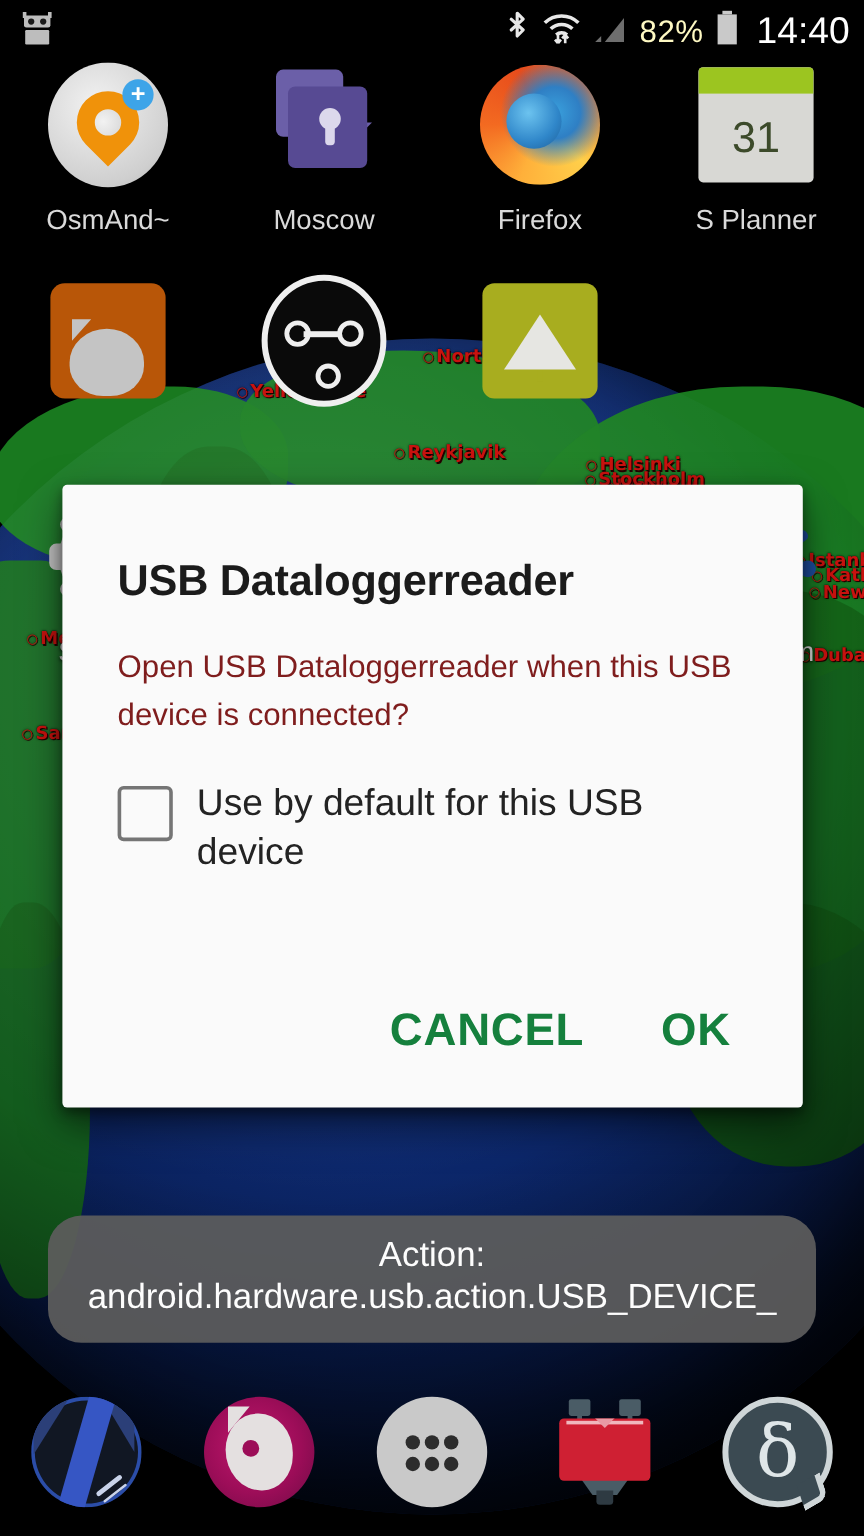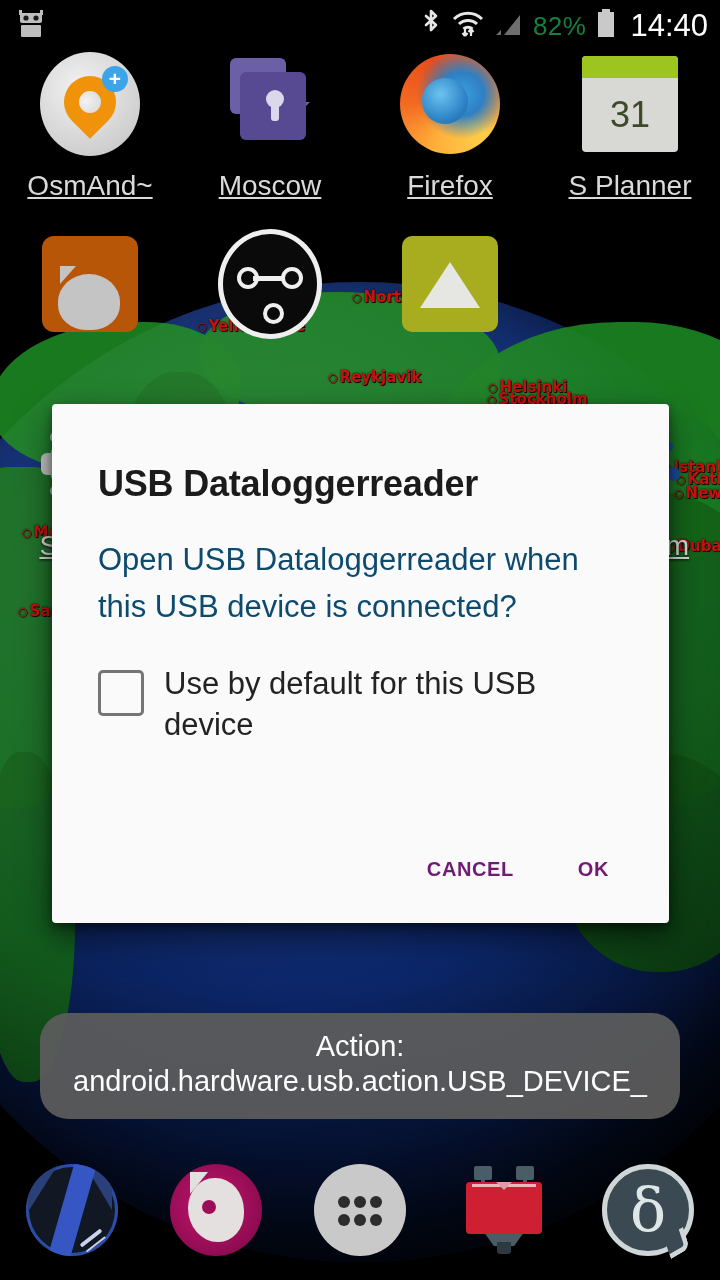--- a/index.html
+++ b/index.html
@@ -89,21 +89,21 @@
   }
   #statusbar .left-icons { display: flex; align-items: center; padding-left: 14px; }
   #statusbar .right-icons {
     margin-left: auto;
     display: flex;
     align-items: center;
     padding-right: 12px;
     gap: 9px;
   }
   .sb-text {
-    color: #15803d;
+    color: #fef9c3;
     font-family: "Liberation Sans", sans-serif;
     font-size: 26px;
     letter-spacing: .5px;
   }
   .sb-clock { font-size: 31px; color: #fff; letter-spacing: 0px; padding-left: 4px;}
 
   
   #homegrid {
     position: absolute;
     left: 0; top: 52px;
@@ -125,25 +125,24 @@
     width: 104px;
     height: 104px;
     position: relative;
     display: flex;
     align-items: center;
     justify-content: center;
   }
   .app-label {
     margin-top: 14px;
     color: #dadada;
-    font-size: 28px;
+    font-size: 23px;
     font-family: "Liberation Sans", sans-serif;
     text-shadow: 0 1px 3px rgba(0,0,0,.9);
     white-space: nowrap;
-    text-decoration: underline;
   }
 
   
   .ic-osmand {
     width: 100px; height: 104px; border-radius: 50%;
     background: radial-gradient(circle at 40% 35%, #f2f2f2, #cfcfcf 72%, #b5b5b5 100%);
     display:flex; align-items:center; justify-content:center; position:relative;
   }
   .ic-osmand .pin {
     width: 52px; height: 52px; background: #f0920a; border-radius: 50% 50% 50% 0;
@@ -415,22 +414,22 @@
   }
   #dlg-title {
     color:#1b1b1b;
     font-size: 36px;
     font-weight: bold;
     padding: 62px 46px 0 46px;
     letter-spacing: -.2px;
     line-height: 1;
   }
   #dlg-message {
-    color:#0c4a6e;
-    font-size: 31px;
+    color:#7f1d1d;
+    font-size: 26px;
     line-height: 1.52;
     padding: 34px 52px 0 46px;
   }
   #dlg-check-row {
     display:flex;
     align-items:flex-start;
     padding: 34px 46px 0 46px;
   }
   #dlg-checkbox {
     flex: 0 0 auto;
@@ -448,22 +447,22 @@
   }
   #dlg-actions {
     margin-top:auto;
     display:flex;
     justify-content:flex-end;
     align-items:center;
     padding: 0 46px 34px 0;
     gap: 36px;
   }
   .dlg-btn {
-    color:#701a75;
-    font-size: 20px;
+    color:#15803d;
+    font-size: 38px;
     font-weight: bold;
     letter-spacing: .6px;
     background: none;
     border: none;
     padding: 8px 14px;
     cursor: pointer;
     font-family: "Liberation Sans", sans-serif;
   }
 
   

